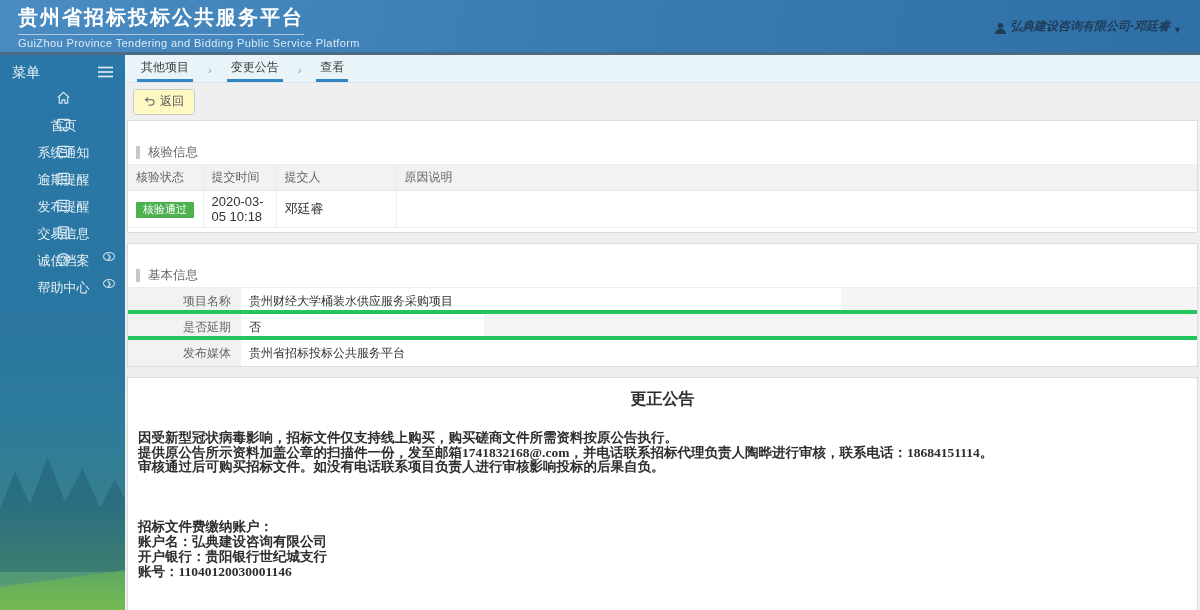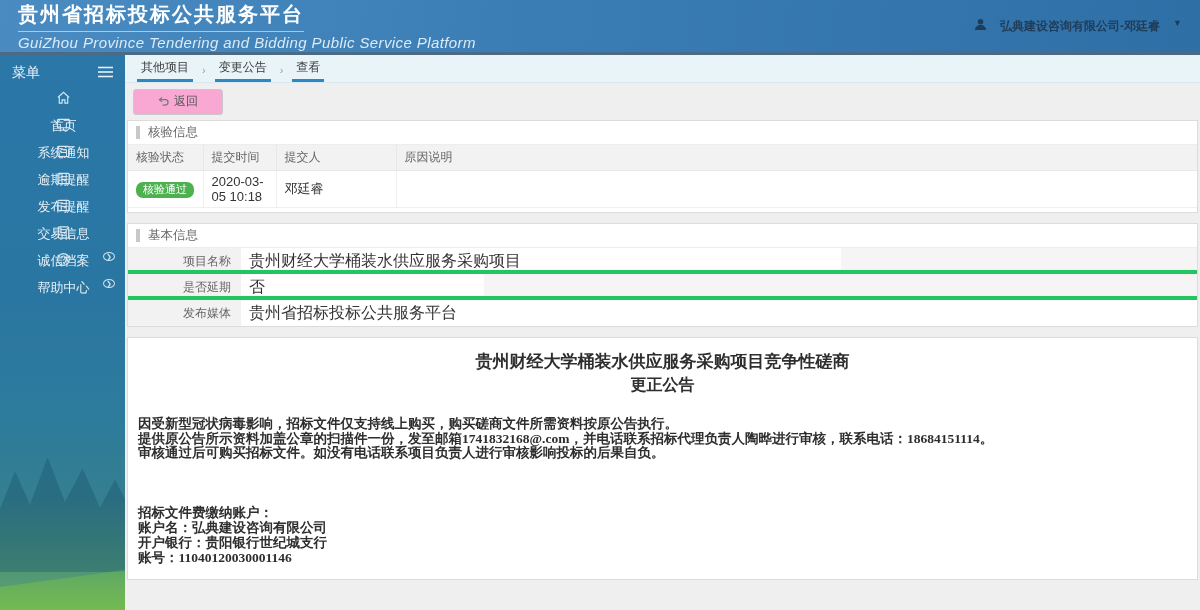--- a/index.html
+++ b/index.html
@@ -11,22 +11,22 @@
   
   .header {
     position:absolute; top:0; left:0; width:1200px; height:55px;
     background:linear-gradient(100deg,#4a8cc2 0%,#3a7db4 45%,#2e6fa6 100%);
     border-bottom:3px solid #4d6a85;
     display:flex; align-items:center; justify-content:space-between; padding:0 18px;
   }
   .brand { color:#fff; }
   .brand-title { font-size:20px; font-weight:bold; letter-spacing:2px;
     border-bottom:1px solid rgba(255,255,255,.55); padding-bottom:3px; display:inline-block; }
-  .brand-sub { font-size:15px; color:#dcEAF5; color:#dceaf5; margin-top:2px; letter-spacing:.4px;font-style:italic; }
-  .user-box { display:flex; align-items:flex-start; gap:13px; font-size:12px; font-weight:bold; color:#1f3c58; cursor:pointer; }
+  .brand-sub { font-size:11px; color:#dcEAF5; color:#dceaf5; margin-top:2px; letter-spacing:.4px; }
+  .user-box { display:flex; align-items:flex-end; gap:3px; font-size:12px; font-weight:bold; color:#1f3c58; cursor:pointer;font-style:italic; }
   .user-box svg { display:block; }
   .caret { font-size:9px; }
   
   .sidebar {
     position:absolute; top:55px; left:0; width:125px; height:555px;
     background:linear-gradient(180deg,#2a77a8 0%,#2a76a2 45%,#2d7b9c 65%,#357f8f 80%,#4c9478 92%,#64a768 100%);
     color:#e6f0f7; overflow:hidden;
   }
   .sb-mountains { position:absolute; left:0; bottom:38px; width:125px; height:140px;
     background:rgba(16,66,96,.28);
@@ -38,46 +38,46 @@
     padding:9px 12px 8px; font-size:14px; color:#eef5fa; }
   .nav { position:relative; }
   .nav-item { display:flex; align-items:center; gap:9px; height:27px; padding:0 10px 0 12px;
     font-size:13px; color:#e4eff6; cursor:pointer;flex-direction:column; }
   .nav-item svg { flex:none; }
   .nav-arrow { margin-left:auto; width:12px; height:12px; border:1px solid #cfe0ec; border-radius:50%;
     display:flex; align-items:center; justify-content:center; font-size:7px; color:#cfe0ec; line-height:1; }
   
   .main { position:absolute; left:125px; top:55px; width:1075px; height:555px; background:#efefef; }
   .crumbbar { height:28px; background:#e9f4f9; border-bottom:1px solid #d9e7ef;
-    display:flex; align-items:flex-end; padding:0 12px; gap:9px; }
+    display:flex; align-items:flex-end; padding:0 12px; gap:15px; }
   .crumb { font-size:12px; color:#3c3c3c; padding:5px 4px 3px; border-bottom:3px solid #2f86c1; cursor:pointer; }
   .crumb-sep { font-size:11px; color:#8aa4b5; padding-bottom:6px; }
   .toolbar { padding:6px 8px 5px; }
-  .btn-back { display:inline-flex; align-items:center; gap:5px; background:#f9a8d4; border:1px solid #c9c9c9;
-    border-radius:3px; padding:3px 24px 4px; font-size:12px; color:#555; cursor:pointer; }
+  .btn-back { display:inline-flex; align-items:center; gap:5px; background:#fef9c3; border:1px solid #c9c9c9;
+    border-radius:3px; padding:3px 10px 4px; font-size:12px; color:#555; cursor:pointer; }
   .panel { background:#fff; border:1px solid #dcdcdc; margin:0 2px 10px; }
-  .sec-head { display:flex; align-items:center; height:24px; padding:0 8px; border-bottom:1px solid #ededed; }
+  .sec-head { display:flex; align-items:center; height:24px; padding:0 8px; border-bottom:1px solid #ededed;margin-top:20px; }
   .sec-bar { width:4px; height:13px; background:#c8c8c8; margin-right:8px; }
   .sec-title { font-size:12.5px; color:#666; }
   
   table.vtable { width:100%; border-collapse:collapse; font-size:12px; }
   .vtable th { background:#f2f2f2; color:#666; font-weight:normal; text-align:left;
     padding:4px 8px; border:1px solid #e8e8e8; border-top:none; height:22px; }
   .vtable td { padding:3px 8px; border:1px solid #efefef; height:27px; color:#333; font-size:13px; }
   .vtable th:first-child, .vtable td:first-child { border-left:none; }
   .vtable th:last-child, .vtable td:last-child { border-right:none; }
   .vpad { height:4px; }
   .badge-green { display:inline-block; background:#4db14f; color:#fff; font-size:11px;
-    padding:2px 7px 3px; border-radius:7px; line-height:1; }
+    padding:2px 7px 3px; border-radius:1px; line-height:1; }
   
   .info-row { display:flex; height:26px; border-bottom:4px solid #22c55e; background:#f5f5f5; }
   .info-row:last-child { border-bottom:none; }
   .info-label { flex:none; width:113px; background:#f2f2f2; color:#666; font-size:12px;
     text-align:right; padding-right:10px; line-height:26px; }
-  .info-value { background:#fff; padding-left:8px; line-height:26px; font-size:16px; color:#333; }
+  .info-value { background:#fff; padding-left:8px; line-height:26px; font-size:12px; color:#333; }
   .w-mid { width:600px; } .w-small { width:243px; } .w-full { flex:1; }
   
   .doc { padding:9px 10px 14px; min-height:232px;
     font-family:"Liberation Serif","DejaVu Serif",serif; font-weight:bold; color:#2e2e2e; }
   .doc-title { text-align:center; font-size:17px; margin-top:3px; }
   .doc-subtitle { text-align:center; font-size:16px; margin-top:2px; }
   .doc-body { margin-top:21px; font-size:13.5px; line-height:14.5px; }
   .doc-body div { white-space:pre-wrap; }
   .doc-account { margin-top:44px; font-size:13.5px; line-height:15px; }
 </style>
@@ -264,21 +264,20 @@
       <div class="info-value w-small">否</div>
     </div>
     <div class="info-row">
       <div class="info-label">发布媒体</div>
       <div class="info-value w-full">贵州省招标投标公共服务平台</div>
     </div>
   </div>
 
   <div class="panel">
     <div class="doc">
-      <div class="doc-title">贵州财经大学桶装水供应服务采购项目竞争性磋商</div>
       <div class="doc-subtitle">更正公告</div>
       <div class="doc-body">
         <div>因受新型冠状病毒影响，招标文件仅支持线上购买，购买磋商文件所需资料按原公告执行。</div>
         <div>提供原公告所示资料加盖公章的扫描件一份，发至邮箱1741832168@.com，并电话联系招标代理负责人陶晔进行审核，联系电话：18684151114。</div>
         <div>审核通过后可购买招标文件。如没有电话联系项目负责人进行审核影响投标的后果自负。</div>
       </div>
       <div class="doc-account">
         <div>招标文件费缴纳账户：</div>
         <div>账户名：弘典建设咨询有限公司</div>
         <div>开户银行：贵阳银行世纪城支行</div>

